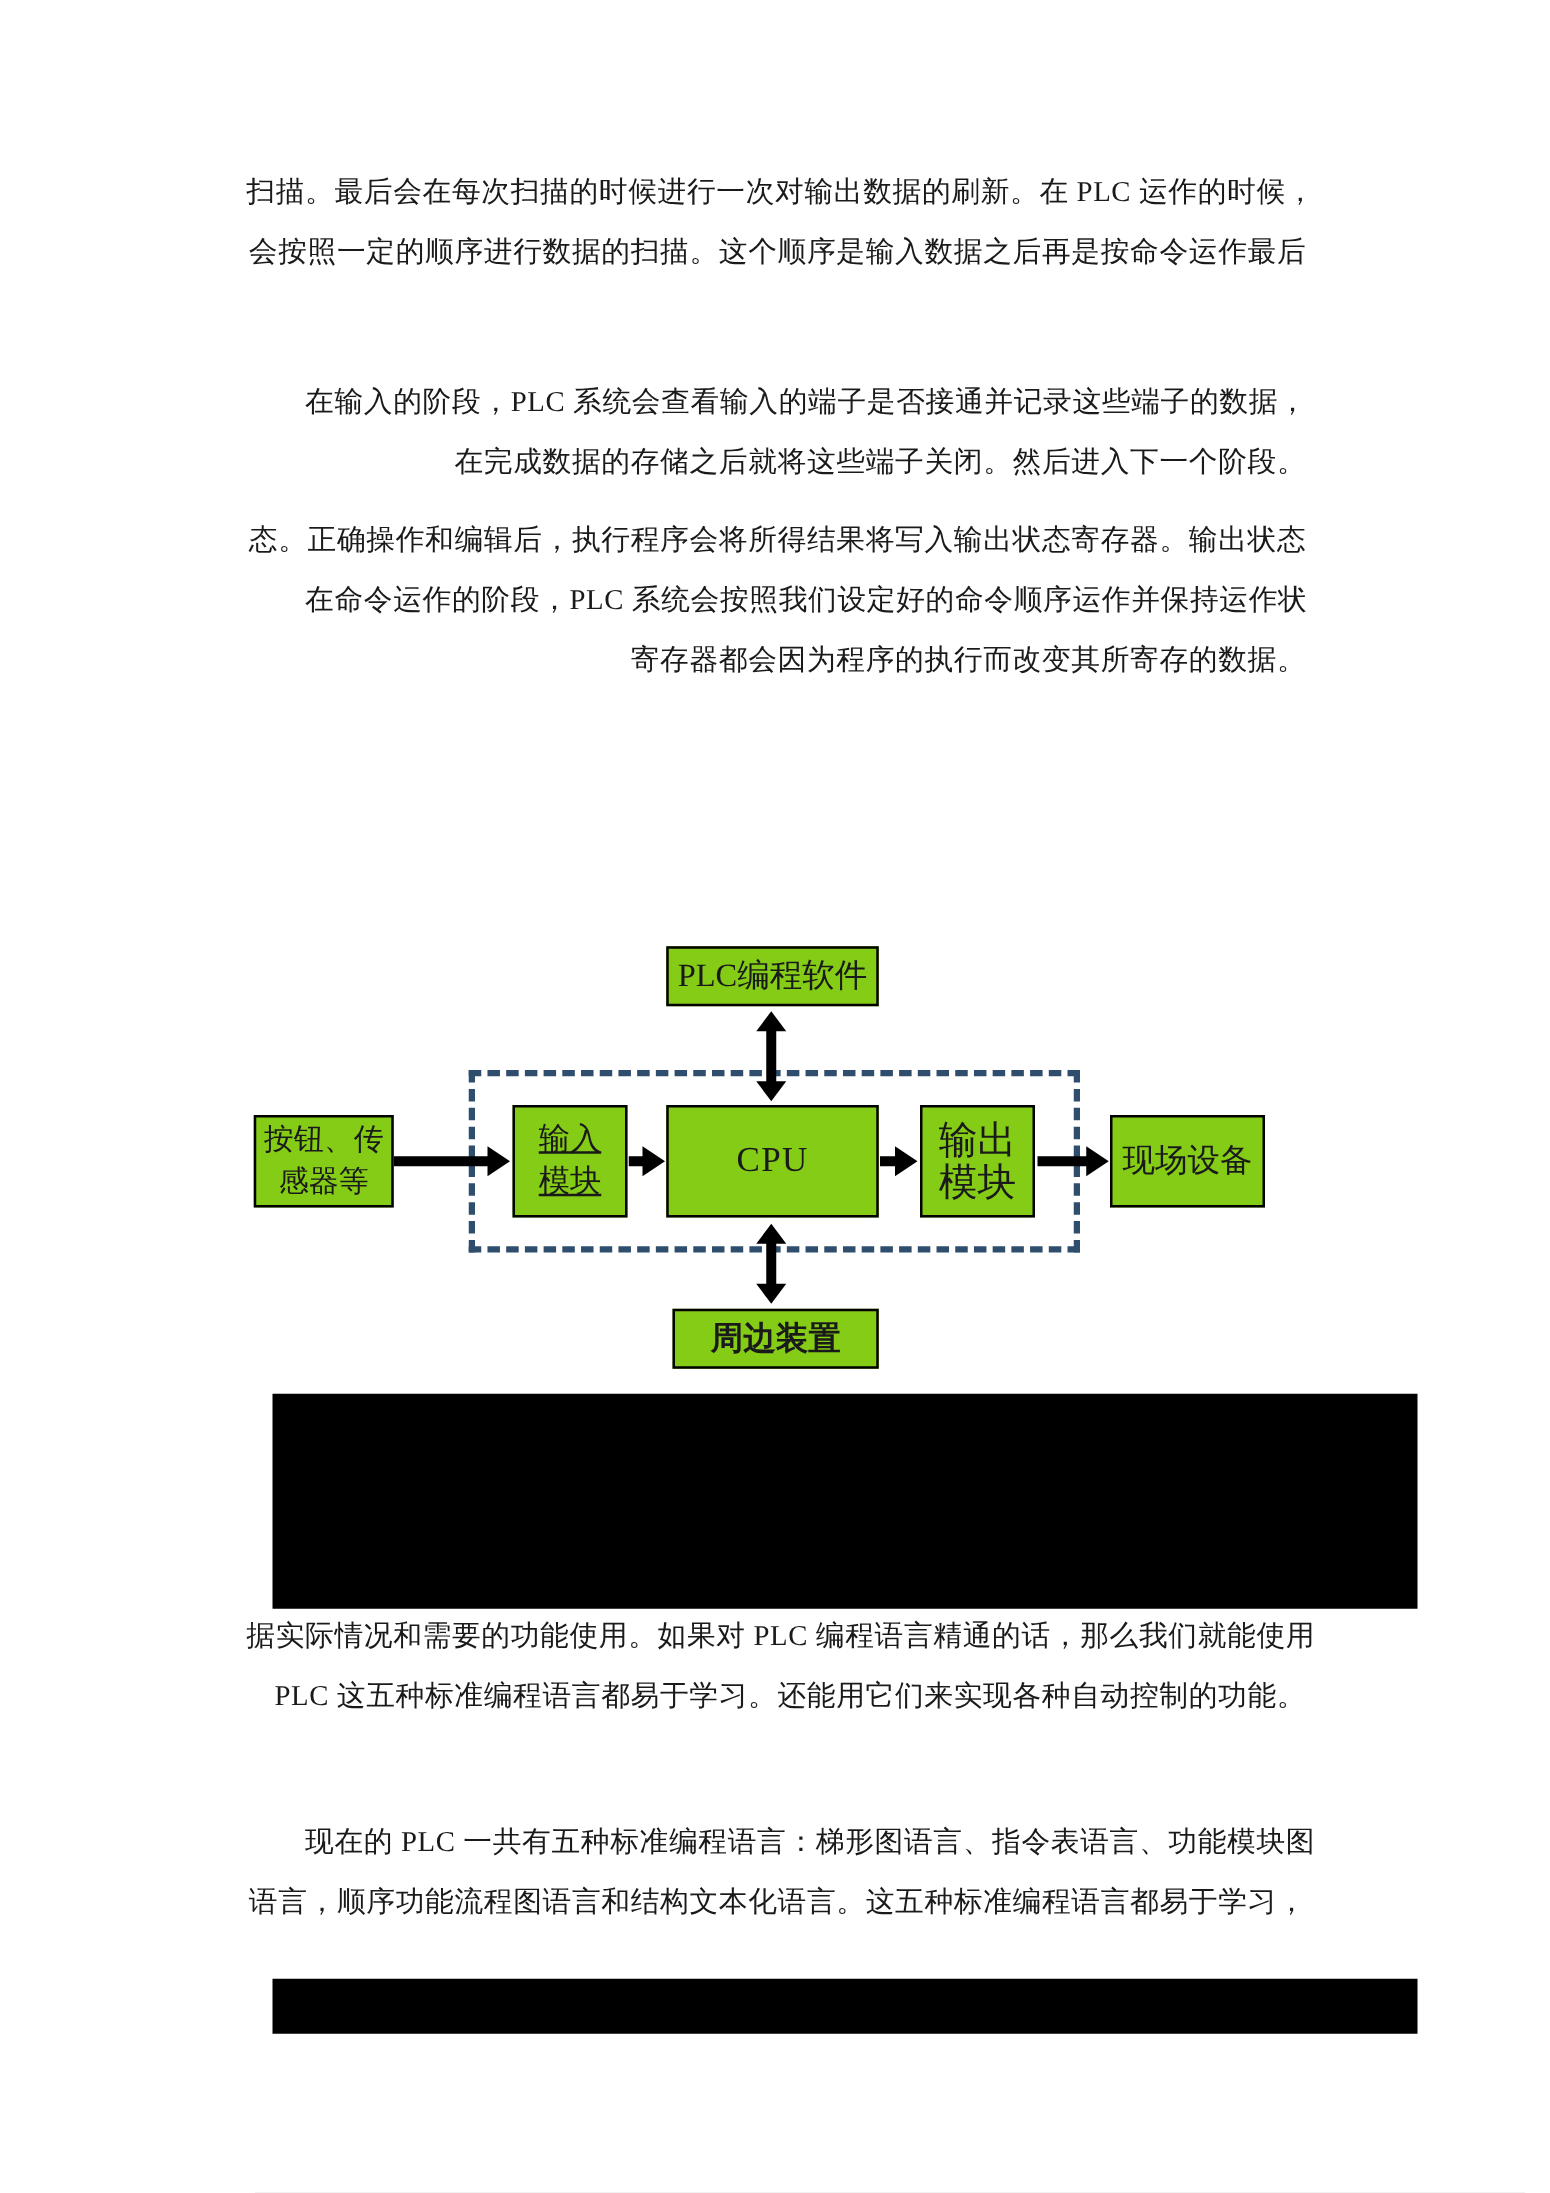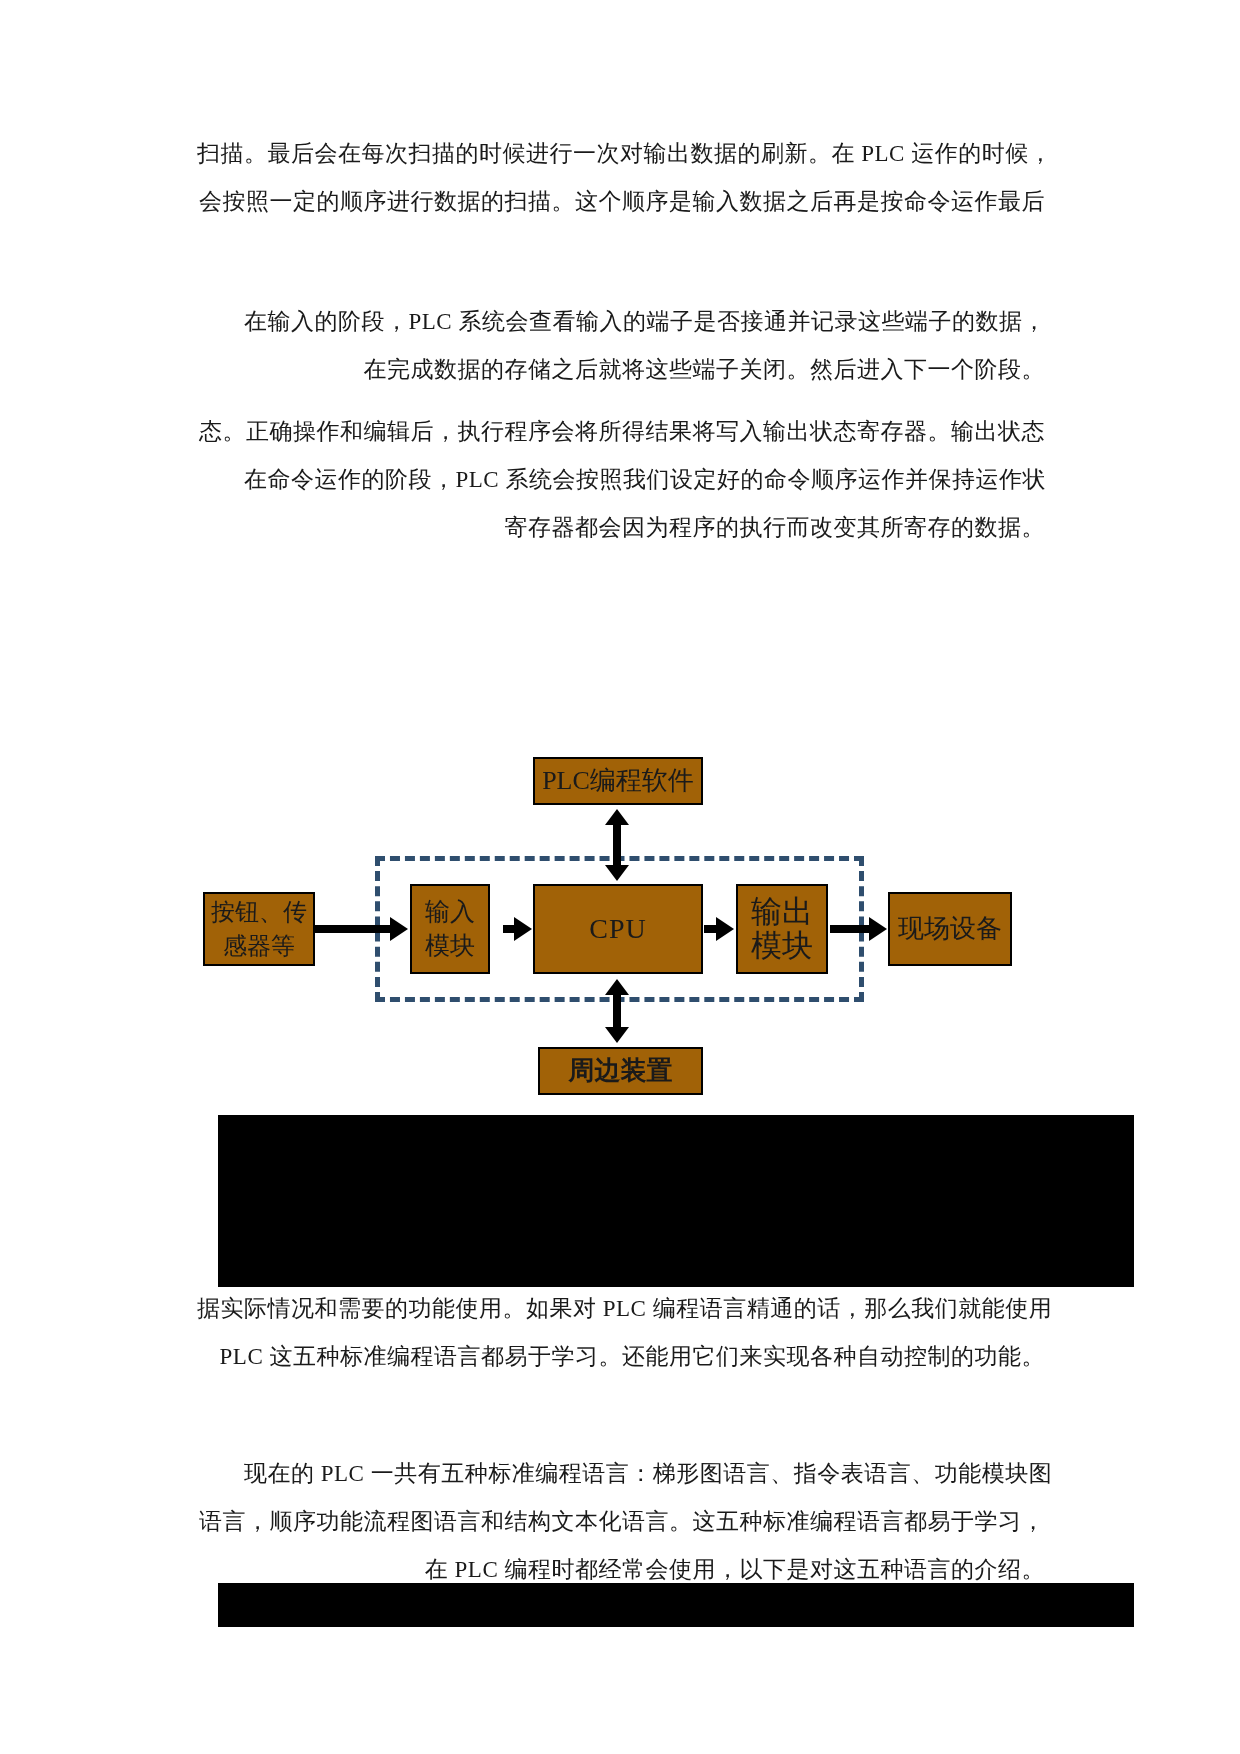--- a/index.html
+++ b/index.html
@@ -23,21 +23,21 @@
     letter-spacing: 0.5px;
     white-space: nowrap;
     text-align: right;
   }
   .indent { padding-left: 47px; }
   
   .dbox {
     position: absolute;
     box-sizing: border-box;
     border: 2.5px solid #000;
-    background: #a16207;
+    background: #84cc16;
     display: flex;
     flex-direction: column;
     align-items: center;
     justify-content: center;
     text-align: center;
     font-size: 26px;
     z-index: 3;
   }
   .dbox .bl { line-height: 34px; white-space: nowrap; }
   .dashed-rect {
@@ -103,21 +103,20 @@
     </div>
 
     <div class="para" style="top:1285px">
       <div class="bline">据实际情况和需要的功能使用。如果对 PLC 编程语言精通的话，那么我们就能使用</div>
       <div class="bline">PLC 这五种标准编程语言都易于学习。还能用它们来实现各种自动控制的功能。</div>
     </div>
 
     <div class="para" style="top:1450px">
       <div class="bline indent">现在的 PLC 一共有五种标准编程语言：梯形图语言、指令表语言、功能模块图</div>
       <div class="bline">语言，顺序功能流程图语言和结构文本化语言。这五种标准编程语言都易于学习，</div>
-      <div class="bline">在 PLC 编程时都经常会使用，以下是对这五种语言的介绍。</div>
     </div>
 
   </div>
 
   <div>
 
     <div class="dashed-rect" style="left:375px; top:856px; width:489px; height:146px;"></div>
 
     <div class="dbox" style="left:533px; top:757px; width:170px; height:48px;">
       <div class="bl">PLC编程软件</div>
@@ -132,21 +131,21 @@
     <div class="dbox" style="left:203px; top:892px; width:112px; height:74px; font-size:24px;">
       <div class="bl">按钮、传</div>
       <div class="bl">感器等</div>
     </div>
 
     <div class="harrow" style="left:315px; top:917px; width:93px;">
       <div class="shaft"></div>
       <div class="head"></div>
     </div>
 
-    <div class="dbox" style="left:410px; top:884px; width:80px; height:90px; font-size:25px;">
+    <div class="dbox" style="left:410px; top:884px; width:92px; height:90px; font-size:25px;text-decoration:underline;">
       <div class="bl">输入</div>
       <div class="bl">模块</div>
     </div>
 
     <div class="harrow" style="left:503px; top:917px; width:29px;">
       <div class="shaft"></div>
       <div class="head"></div>
     </div>
 
     <div class="dbox" style="left:533px; top:884px; width:170px; height:90px; font-size:28px; letter-spacing:1px;">

